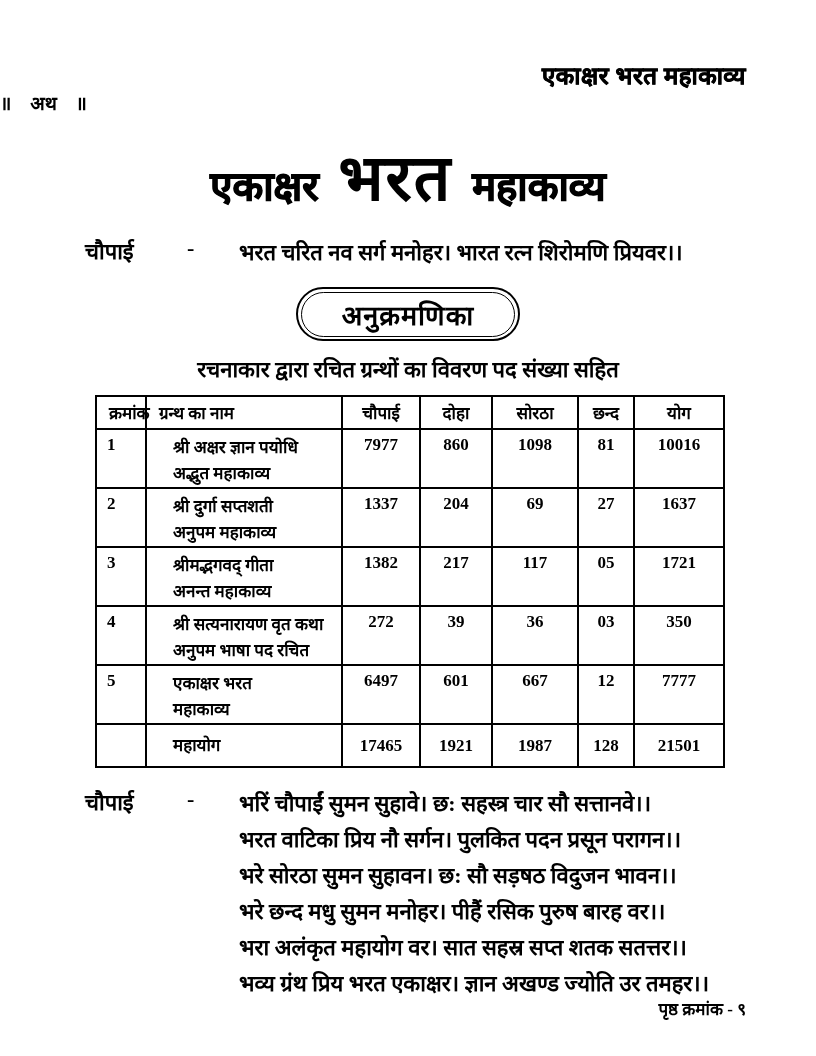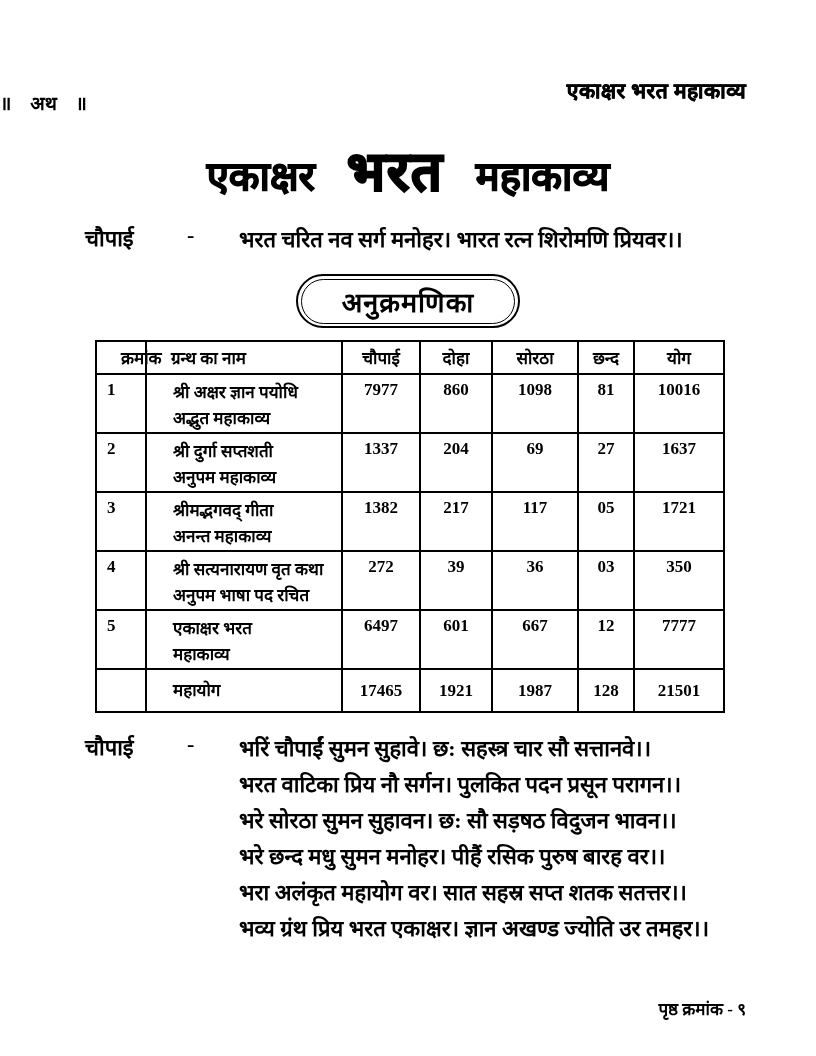--- a/index.html
+++ b/index.html
@@ -3,34 +3,34 @@
 <meta charset="utf-8">
 <style>
   * { margin:0; padding:0; box-sizing:border-box; }
   html,body { background:#ffffff; }
   body { font-family:"Liberation Serif","DejaVu Serif",serif; color:#000; }
   .page {
     position:relative; width:816px; height:1056px; margin:0 auto;
     background:#ffffff; overflow:hidden;
   }
   .running-header {
-    position:absolute; top:76px; right:70px;
-    font-size:21px; font-weight:900; letter-spacing:0.5px;
+    position:absolute; top:58px; right:70px;
+    font-size:24px; font-weight:900; letter-spacing:0.5px;
     -webkit-text-stroke:0.6px #000;
   }
   .invocation {
     margin-top:90px; 
     font-size:19px; font-weight:800; word-spacing:14px;
   }
   .main-title {
     margin-top:16px; display:flex; justify-content:center;
-    align-items:baseline; gap:32px;
+    align-items:baseline; gap:20px;
   }
   .title-side { font-size:40px; font-weight:900; -webkit-text-stroke:1px #000; }
-  .title-big  { font-size:54px; font-weight:700; -webkit-text-stroke:2.2px #000; letter-spacing:2px; }
+  .title-big  { font-size:64px; font-weight:400; -webkit-text-stroke:2.2px #000; letter-spacing:2px; }
   .verse-block {
     display:flex; margin:16px 0 0 85px; width:660px;
     font-size:22px; font-weight:700;
   }
   .verse-label { width:102px; flex:none; }
   .verse-dash  { width:52px; flex:none; }
   .verse-lines { flex:1; }
   .verse-lines div { line-height:36px; white-space:nowrap; }
   .badge-wrap { margin-top:16px; text-align:center; }
   .badge-outer {
@@ -44,21 +44,21 @@
     margin-top:12px; text-align:center; font-size:22px; font-weight:700;
   }
   table.contents {
     margin:12px 0 0 95px; border-collapse:collapse; table-layout:fixed;
     width:628px; font-size:17px; font-weight:700;
   }
   table.contents th, table.contents td { border:2px solid #000; }
   .col-sno{width:50px} .col-name{width:196px} .col-chaupai{width:78px}
   .col-doha{width:72px} .col-soratha{width:86px} .col-chhand{width:56px} .col-yog{width:90px}
   th.h { height:33px; font-weight:700; text-align:center; vertical-align:middle; }
-  th.h.left { text-align:left; padding-left:24px;margin-left:8px; }
+  th.h.left { text-align:left; padding-left:12px;margin-left:8px; }
   tr.data td { height:53px; vertical-align:top; padding-top:5px; }
   td.sno  { padding-left:10px; }
   td.name { padding-left:26px; line-height:26px; }
   td.num  { text-align:center; }
   tr.total td { height:43px; vertical-align:middle; }
   .footer {
     position:absolute; bottom:36px; right:70px;
     font-size:17px; font-weight:700;
   }
 </style>
@@ -84,20 +84,21 @@
       <div>भरत चरित नव सर्ग मनोहर। भारत रत्न शिरोमणि प्रियवर।।</div>
     </div>
   </div>
 
   <div class="badge-wrap">
     <div class="badge-outer">
       <div class="badge-inner">अनुक्रमणिका</div>
     </div>
   </div>
 
+  <div class="table-subtitle">रचनाकार द्वारा रचित ग्रन्थों का विवरण पद संख्या सहित</div>
 
   <table class="contents">
     <colgroup>
       <col class="col-sno">
         <col class="col-name">
         <col class="col-chaupai">
       <col class="col-doha">
         <col class="col-soratha">
         <col class="col-chhand">
         <col class="col-yog">

